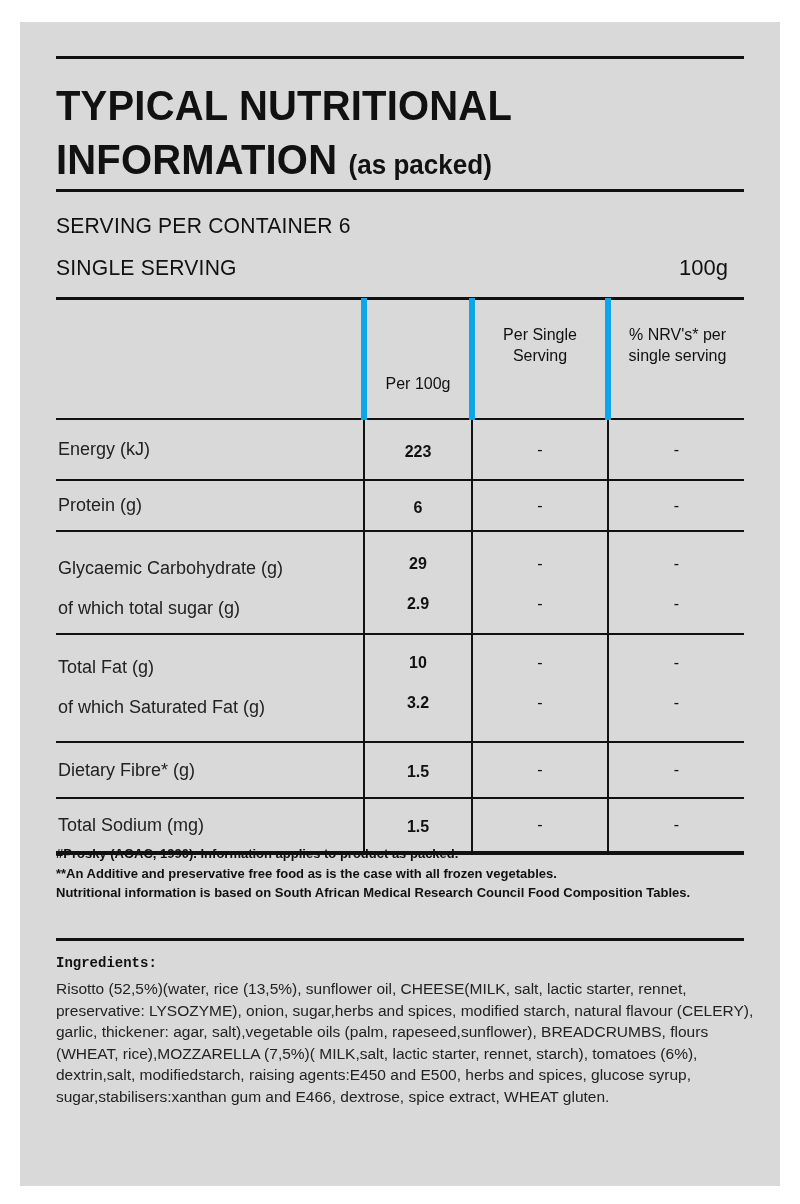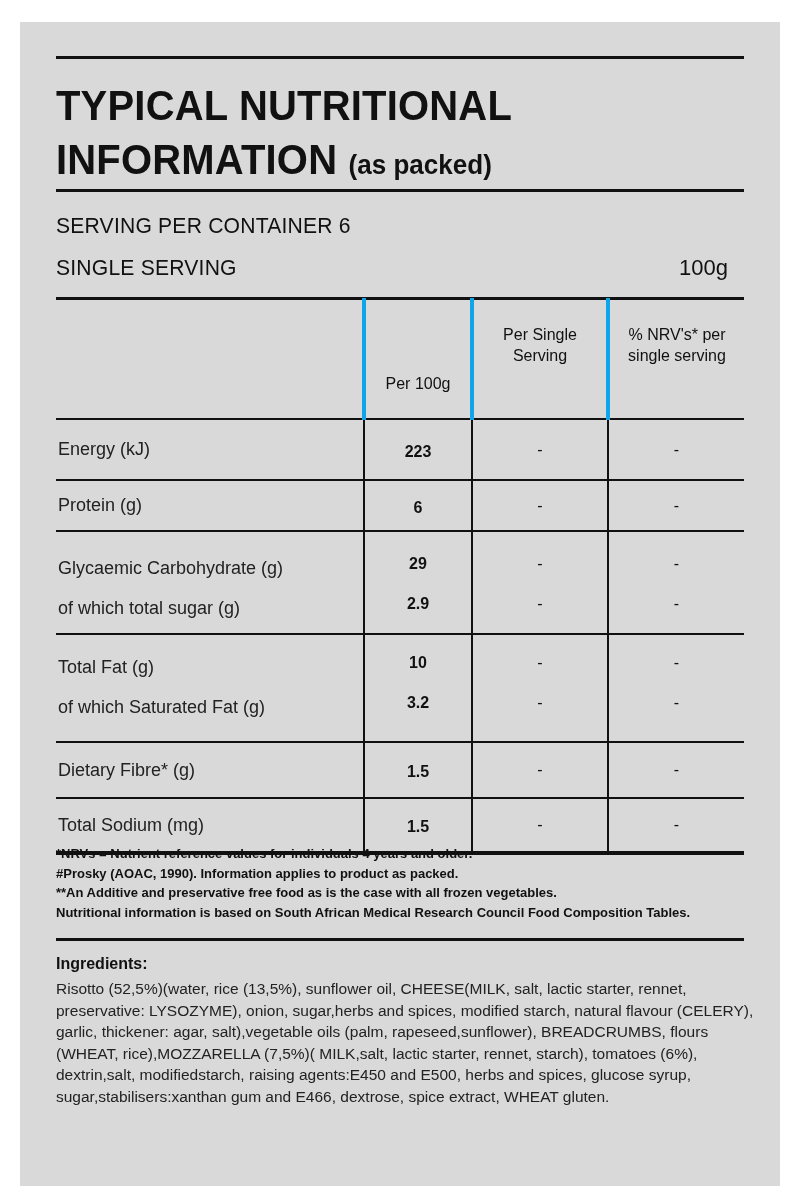--- a/index.html
+++ b/index.html
@@ -22,34 +22,34 @@
       letter-spacing: 0.2px; transform: scaleX(0.96); transform-origin: left top;
     }
     .serving-val { position: absolute; right: 52px; font-size: 22px; }
     table.nut {
       position: absolute; left: 36px; top: 276px; width: 688px;
       border-collapse: collapse; table-layout: fixed;
     }
     table.nut td, table.nut th { padding: 0; vertical-align: middle; }
     table.nut th {
       font-weight: normal; font-size: 16px; line-height: 21px; text-align: center;
-      border-left: 4px solid #0ea5e9; height: 94px; color: #111;
+      border-left: 6px solid #0ea5e9; height: 94px; color: #111;
     }
     table.nut th.blank { border-left: none; }
     table.nut tr.hdr th { border-bottom: 2px solid #111; }
     table.nut td { border-left: 2px solid #111; border-bottom: 2px solid #111; text-align: center; font-size: 16px; }
     table.nut td.lbl { border-left: none; text-align: left; font-size: 18px; color: #222; padding-left: 2px; }
     table.nut tr.last td { border-bottom: 4px solid #111; }
     .line { display: block; }
     .val { font-weight: bold; }
     .notes {
       position: absolute; left: 36px; top: 822px; width: 700px;
       font-size: 13px; font-weight: bold; line-height: 19.5px;
     }
-    .ingr-head { position: absolute; left: 36px; top: 933px; font-size: 16px; font-weight: bold; }
+    .ingr-head { position: absolute; left: 36px; top: 933px; font-size: 14px; font-weight: bold; font-family: Liberation Mono, monospace; }
     .ingr-text {
       position: absolute; left: 36px; top: 956px; width: 700px;
       font-size: 15.5px; line-height: 21.5px; color: #222;
     }
     .contains { position: absolute; left: 36px; top: 1119px; font-size: 15.5px; color: #222; }
     .contains b { color: #111; }
   </style>
 </head>
 <body>
 
@@ -146,21 +146,20 @@
     <tr class="last" style="height:55px;margin-top:19px;">
       <td class="lbl">Total Sodium (mg)</td>
       <td class="val" style="padding-top:4px;">1.5</td>
       <td>-</td>
       <td>-</td>
     </tr>
   </tbody>
     </table>
 
   <div class="notes">
-    <div>*NRVs = Nutrient reference values for individuals 4 years and older.</div>
     <div>#Prosky (AOAC, 1990). Information applies to product as packed.</div>
     <div>**An Additive and preservative free food as is the case with all frozen vegetables.</div>
     <div>Nutritional information is based on South African Medical Research Council Food Composition Tables.</div>
   </div>
 
   <div class="rule thick" style="top:916px;"></div>
 
   <div class="ingr-head">Ingredients:</div>
   <div class="ingr-text">Risotto (52,5%)(water, rice (13,5%), sunflower oil, CHEESE(MILK, salt, lactic starter, rennet, preservative: LYSOZYME), onion, sugar,herbs and spices, modified starch, natural flavour (CELERY), garlic, thickener: agar, salt),vegetable oils (palm, rapeseed,sunflower), BREADCRUMBS, flours (WHEAT, rice),MOZZARELLA (7,5%)( MILK,salt, lactic starter, rennet, starch), tomatoes (6%), dextrin,salt, modifiedstarch, raising agents:E450 and E500, herbs and spices, glucose syrup, sugar,stabilisers:xanthan gum and E466, dextrose, spice extract, WHEAT gluten.</div>
 

